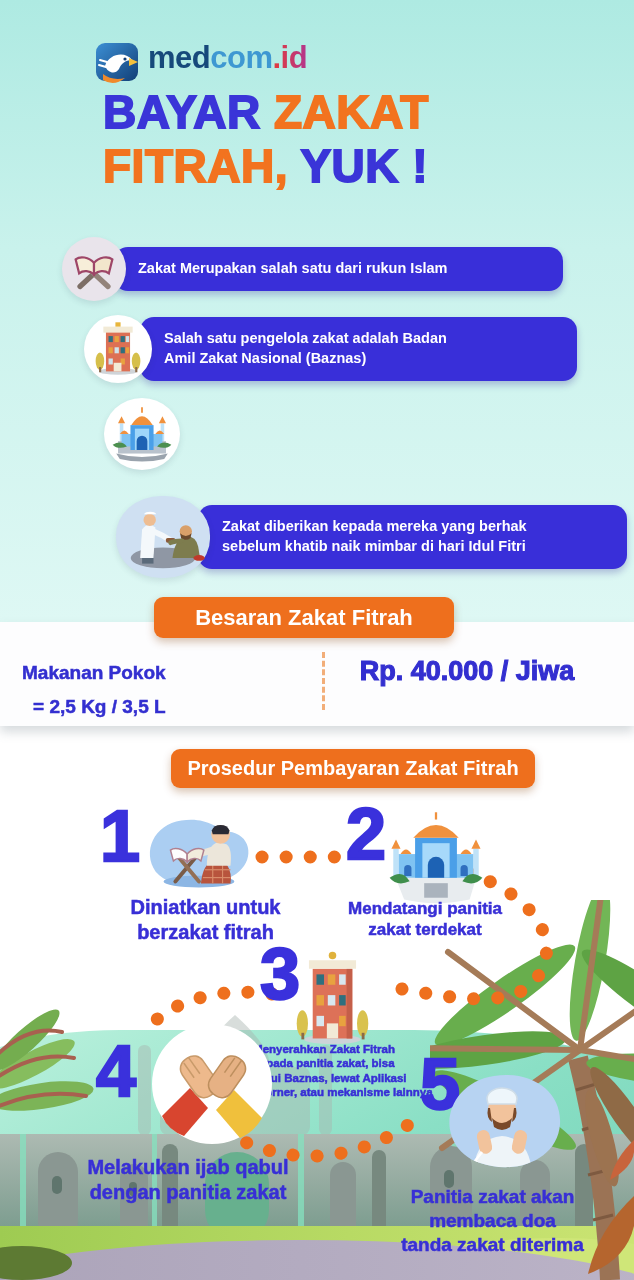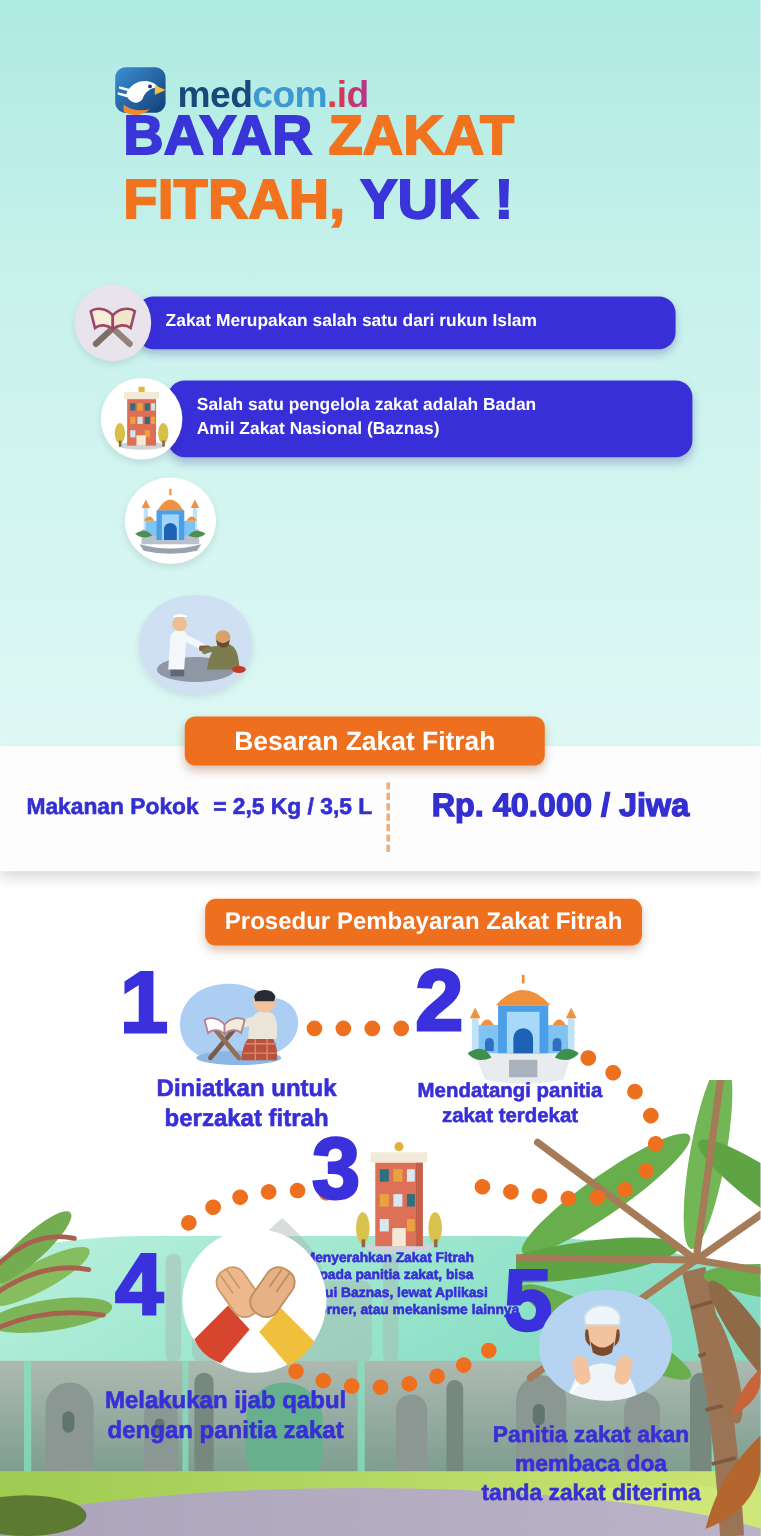--- a/index.html
+++ b/index.html
@@ -23,21 +23,21 @@
                border-radius:60% 40% 0 0;z-index:1;}
   .path-walk{top:1240px;left:-90px;width:780px;height:140px;z-index:1;
              background:linear-gradient(90deg,#aaa2b8,#bcb4c8);border-radius:50%;}
   .bush{top:1246px;left:-28px;width:100px;height:34px;background:#5d7a33;border-radius:50%;z-index:1;}
   .palm-left{top:992px;left:-18px;z-index:1;}
   .palm-right{top:900px;left:430px;z-index:2;}
   .connectors{top:0;left:0;z-index:3;pointer-events:none;}
 
   
   .ct{z-index:4;}
-  .logo{top:53px;left:95px;display:flex;align-items:flex-end;gap:9px;}
+  .logo{top:40px;left:95px;display:flex;align-items:flex-start;gap:9px;}
   .logo-text{font-size:31px;font-weight:700;letter-spacing:-.5px;}
   .logo-med{color:#17497b;}
   .logo-com{color:#3e98d2;}
   .logo-id{background:linear-gradient(90deg,#e23b3b,#b3368d);
            -webkit-background-clip:text;background-clip:text;color:transparent;}
 
   .title{top:86px;left:103px;width:460px;font-size:46px;font-weight:700;line-height:1.17;
          letter-spacing:.5px;-webkit-text-stroke:1.8px currentColor;}
   .t-blue{color:#3a35d8;-webkit-text-stroke:1.8px #3a35d8;}
   .t-orange{color:#f2731f;-webkit-text-stroke:1.8px #f2731f;}
@@ -48,21 +48,21 @@
   .fact-bar{background:#392fd9;border-radius:14px;color:#fff;font-weight:700;font-size:14.5px;
             line-height:1.35;padding:12px 13px 12px 24px;margin-left:-12px;white-space:pre-line;
             box-shadow:0 4px 7px rgba(30,20,140,.25);display:flex;align-items:center;}
 
   .pill{background:#ee6f1d;color:#fff;font-weight:700;border-radius:9px;display:flex;
         align-items:center;justify-content:center;box-shadow:0 4px 8px rgba(130,60,0,.3);text-align:center;}
   .pill-besaran{top:597px;left:154px;width:300px;height:41px;font-size:22px;z-index:4;}
   .pill-prosedur{top:749px;left:131px;width:364px;height:39px;font-size:20px;margin-left:40px;}
 
   .mk-line{top:662px;left:22px;display:flex;gap:12px;align-items:flex-end;color:#332fd0;
-           font-weight:700;font-size:19px;-webkit-text-stroke:.5px #332fd0;}
+           font-weight:700;font-size:19px;flex-direction:column;-webkit-text-stroke:.5px #332fd0;}
   .divider{top:652px;left:322px;height:58px;width:0;border-left:3px dashed #f2ae79;}
   .rp-value{top:656px;left:338px;width:258px;text-align:center;color:#332fd0;font-weight:700;
             font-size:27px;-webkit-text-stroke:1.1px #332fd0;}
 
   .step-num{color:#3a31dc;font-weight:700;font-size:72px;letter-spacing:-2px;
             -webkit-text-stroke:2.4px #3a31dc;line-height:1;}
   .cap{color:#382fd6;font-weight:700;text-align:center;white-space:pre-line;
        -webkit-text-stroke:.5px #382fd6;line-height:1.25;}
 </style>
 </head>
@@ -275,20 +275,22 @@
         <path d="M26 16 a7 4 0 0 1 13 0 z" fill="#fff"></path>
         <path d="M36 34 Q46 38 53 43" stroke="#f4f8fb" stroke-width="6" fill="none" stroke-linecap="round"></path>
         <rect x="49" y="41" width="10" height="5" rx="2" fill="#8a5a3a"></rect>
         <path d="M56 62 Q58 44 68 40 Q80 37 83 50 L85 62 Z" fill="#7d7c4e"></path>
         <circle cx="70" cy="34" r="6.5" fill="#d9a06a"></circle>
         <path d="M64 36 q6 6 12 0 l-1 5 q-5 4 -10 0 z" fill="#6b4a2e"></path>
         <path d="M66 44 Q58 44 54 46" stroke="#7d7c4e" stroke-width="5" fill="none" stroke-linecap="round"></path>
         <ellipse cx="84" cy="62" rx="6" ry="3" fill="#c0392b"></ellipse>
       </svg>
     </div>
+    <div class="fact-bar" style="width:392px;">Zakat diberikan kepada mereka yang berhak
+sebelum khatib naik mimbar di hari Idul Fitri</div>
   </div>
 
   <div class="abs white-band"></div>
   <div class="abs ct pill pill-besaran">Besaran Zakat Fitrah</div>
   <div class="abs ct mk-line">
     <span>Makanan Pokok</span>
     <span>= 2,5 Kg / 3,5 L</span>
   </div>
   <div class="abs ct divider"></div>
   <div class="abs ct rp-value">Rp. 40.000 / Jiwa</div>

